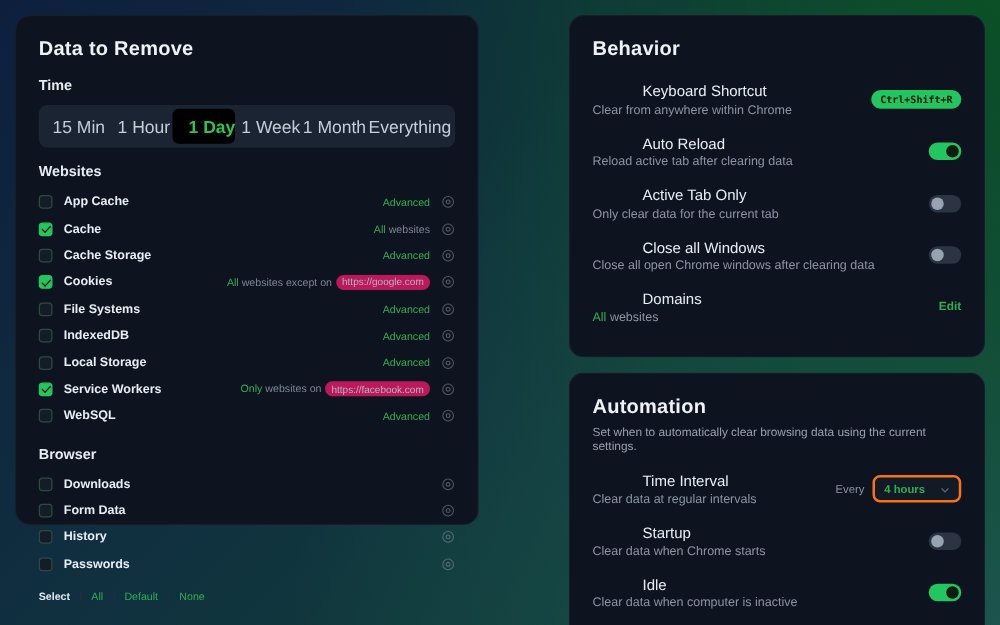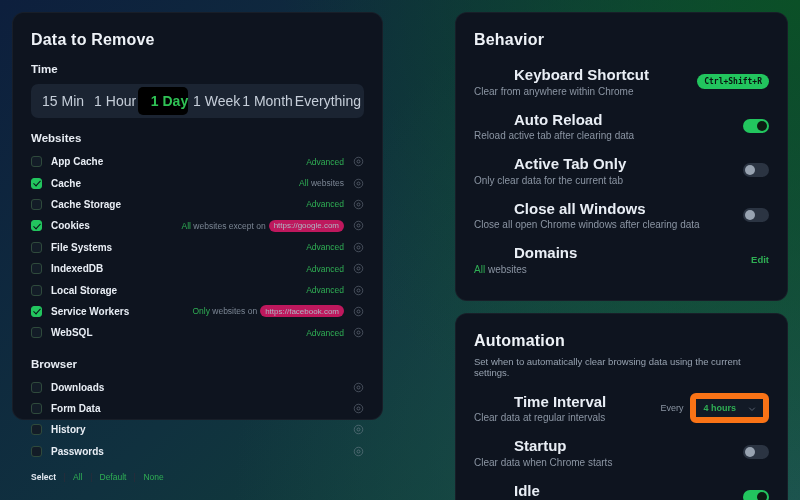--- a/index.html
+++ b/index.html
@@ -77,21 +77,21 @@
   .select-row .lbl { color: #e3e9f1; font-weight: 700; }
   .select-row .opt { color: #2fae54; }
   .divider-v { width: 1px; height: 9px; background: #232c3a; }
 
   
   .b-row {
     display: flex; align-items: center; justify-content: space-between;
     padding: 7px 0; gap: 10px;
   }
   .b-texts { min-width: 0; }
-  .b-title { font-size: 15px; font-weight: 700; color: #e9eef5; padding-left: 40px; }
+  .b-title { font-size: 12px; font-weight: 400; color: #e9eef5; padding-left: 40px; }
   .b-desc { font-size: 10px; color: #8b95a3; margin-top: 2.5px; }
   .b-desc .m-green { color: #2fae54; }
 
   .kbd {
     background: #22c55e; color: #0a1410; font-weight: 700;
     font-family: "DejaVu Sans Mono", monospace; font-size: 8px;
     border-radius: 9px; padding: 3px 7px; white-space: nowrap;
   }
   .toggle {
     width: 26px; height: 14px; border-radius: 9px; flex: 0 0 auto;
@@ -100,21 +100,21 @@
   .toggle .knob {
     position: absolute; top: 2px; left: 2px; width: 10px; height: 10px;
     border-radius: 50%; background: #98a3b1;
   }
   .toggle.on { background: #22c55e; }
   .toggle.on .knob { left: 14px; background: #0d1b12; }
   .edit-link { font-size: 9.5px; color: #2fae54; font-weight: 600; }
 
   .select-box {
     display: flex; align-items: flex-end; gap: 12px;
-    border: 6px solid #f97316; background: #121a26;
+    border: 2px solid #f97316; background: #121a26;
     border-radius: 6px; padding: 4px 7px;
   }
   .select-box .val { font-size: 9px; color: #2fae54; font-weight: 600; }
   .every { font-size: 9px; color: #8b95a3; }
   .chev { width: 8px; height: 8px; opacity: .7; }
 
   .foot-note {
     margin-top: auto; padding-top: 10px; text-align: center;
     font-size: 8px; color: #6d7785; font-style: italic;
     display: flex; align-items: center; justify-content: center; gap: 4px;

